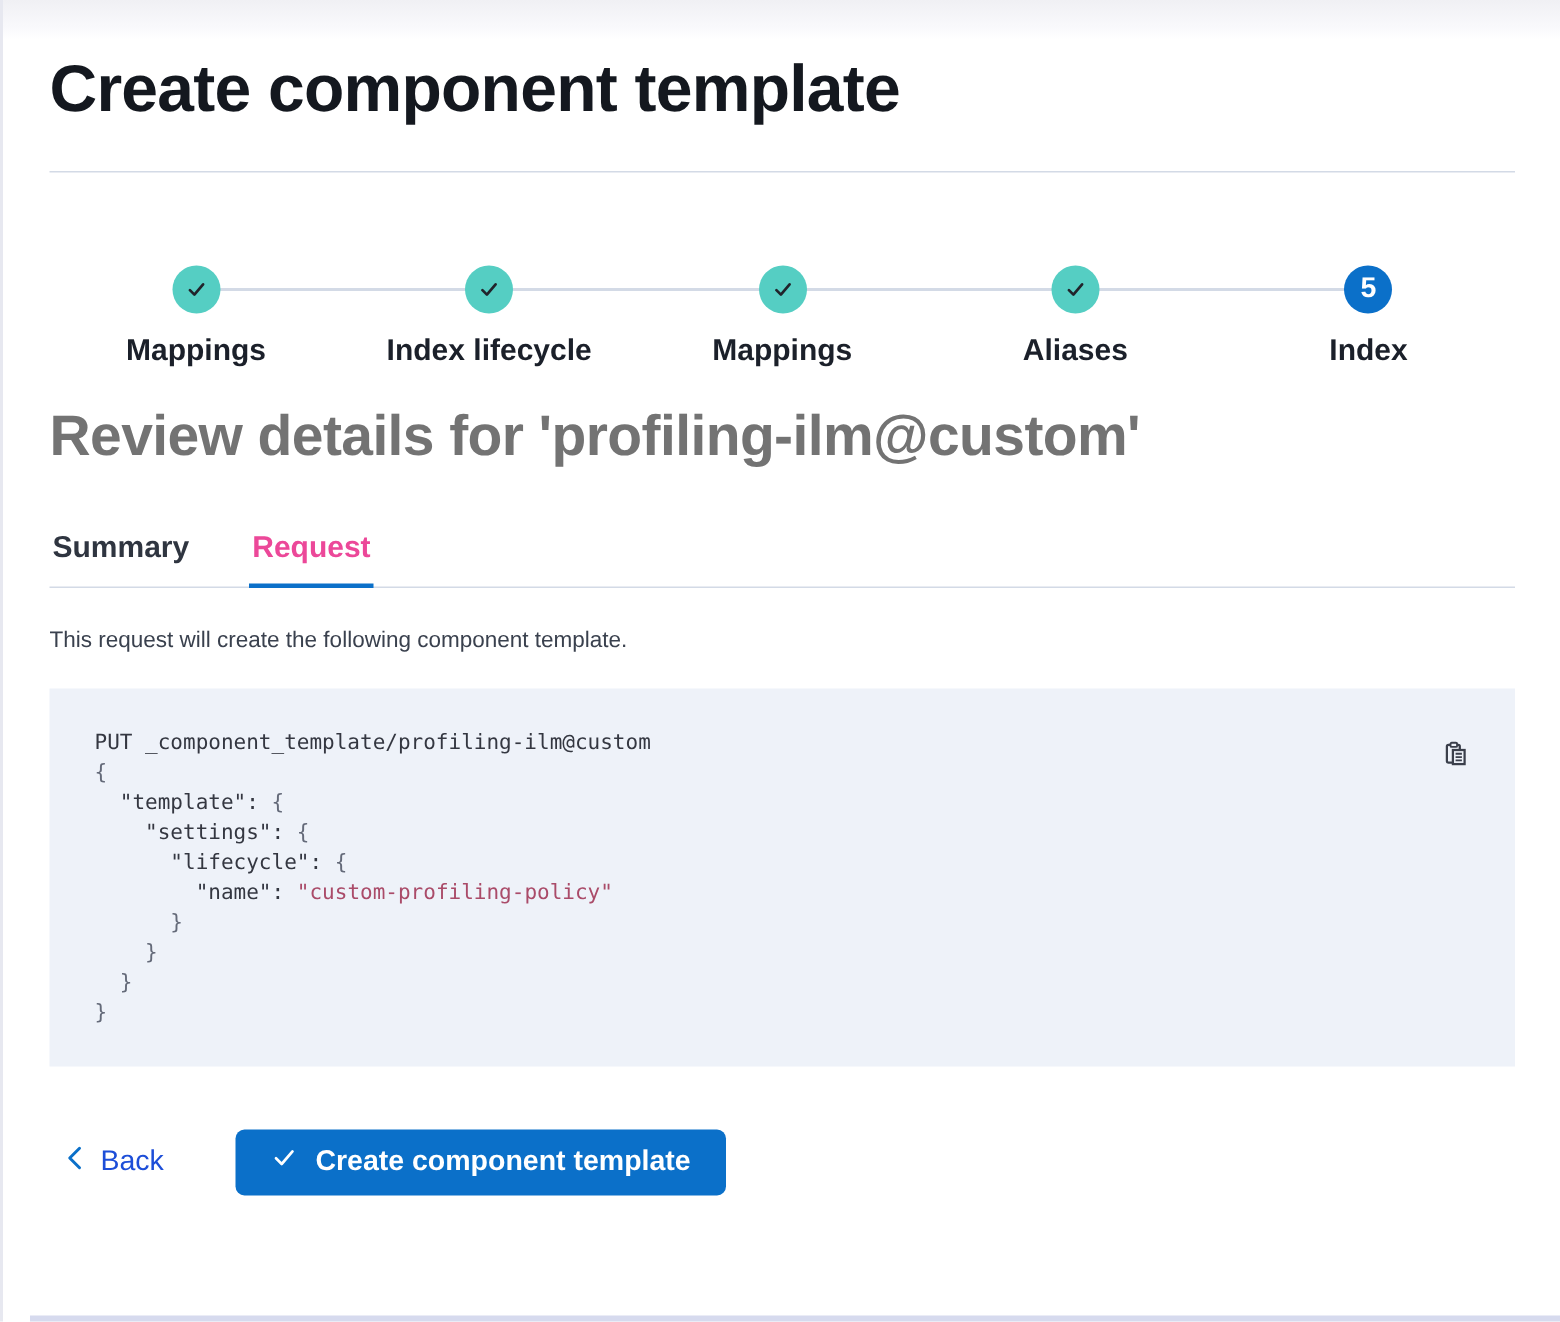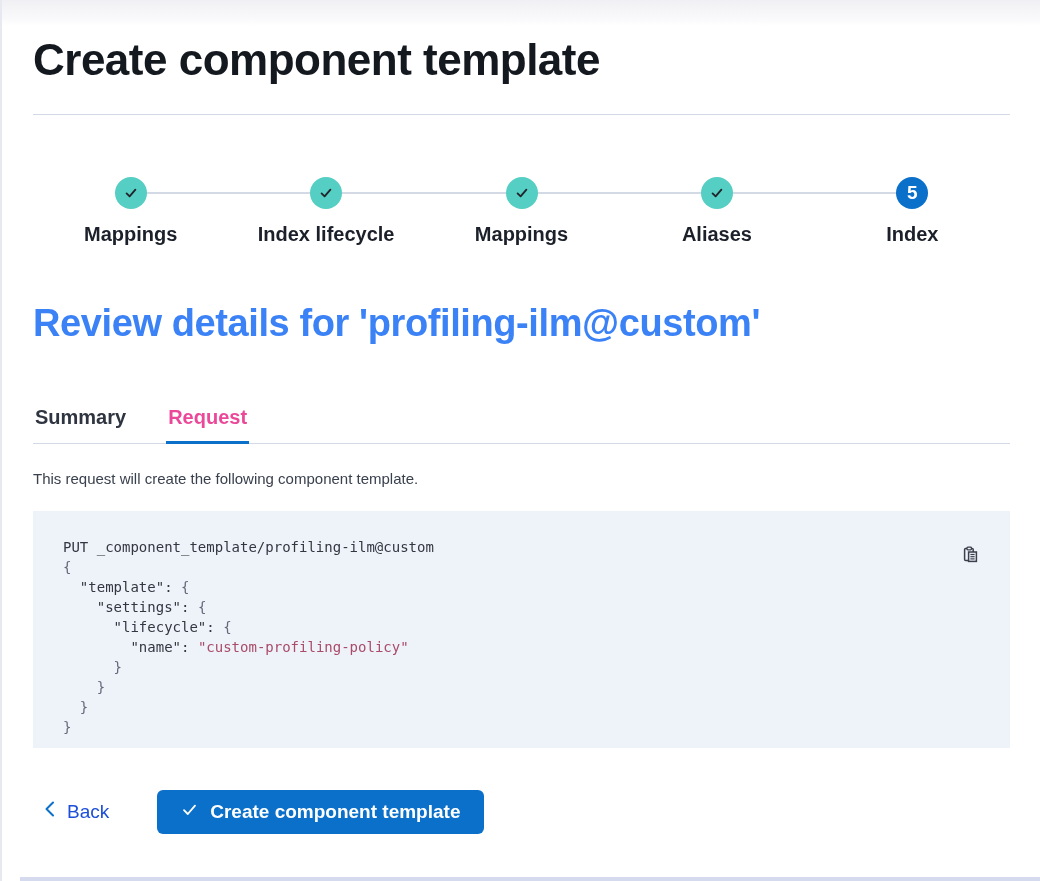--- a/index.html
+++ b/index.html
@@ -23,36 +23,36 @@
   
   .stepper { position:relative; margin-top:62px; display:flex; }
   .stepper-line { position:absolute; top:15px; left:10%; right:10%; height:2px; background:#d3dae6; }
   .step { flex:1; display:flex; flex-direction:column; align-items:center; position:relative; cursor:pointer; }
   .step-circle { width:32px; height:32px; border-radius:50%;
     display:flex; align-items:center; justify-content:center; }
   .step-circle.complete { background:#55CEC3; }
   .step-circle.current  { background:#0B70C9; color:#ffffff; font-weight:700; font-size:19px; }
   .step-label { margin-top:14px; font-weight:700; font-size:20px; color:#1b202a; }
 
-  .review-heading { margin:58px 0 0 0; font-size:38px; line-height:1.05; font-weight:700;
-    color:#3b82f6; letter-spacing:-0.4px; }
+  .review-heading { margin:26px 0 0 0; font-size:38px; line-height:1.05; font-weight:700;
+    color:#737373; letter-spacing:-0.4px; }
 
   
-  .tabs { display:flex; gap:38px; border-bottom:1px solid #d3dae6; margin-top:60px; }
+  .tabs { display:flex; gap:38px; border-bottom:1px solid #d3dae6; margin-top:40px; }
   .tab { padding:2px 2px 14px 2px; font-size:20px; font-weight:700; color:#2f3540;
     position:relative; cursor:pointer; }
   .tab.selected { color:#ec4899; }
   .tab.selected::after { content:""; position:absolute; left:0; right:0; bottom:-1px;
     height:3px; background:#0B70C9; }
 
   .request-description { margin:26px 0 0 0; font-size:15px; color:#3a414e; }
 
   
   .code-block { position:relative; margin-top:24px; background:#eef2f9;
-    padding:26px 70px 11px 30px; }
+    padding:26px 70px 26px 30px; }
   .code-content { font-family:"DejaVu Sans Mono", monospace; font-size:14px; line-height:20px; }
   .code-line { white-space:pre; }
   .tok-plain  { color:#343741; }
   .tok-key    { color:#343741; }
   .tok-punct  { color:#646a79; }
   .tok-string { color:#AA4B69; }
   .copy-button { position:absolute; top:34px; right:30px; background:none; border:none;
     padding:0; cursor:pointer; line-height:0; }
 
   

